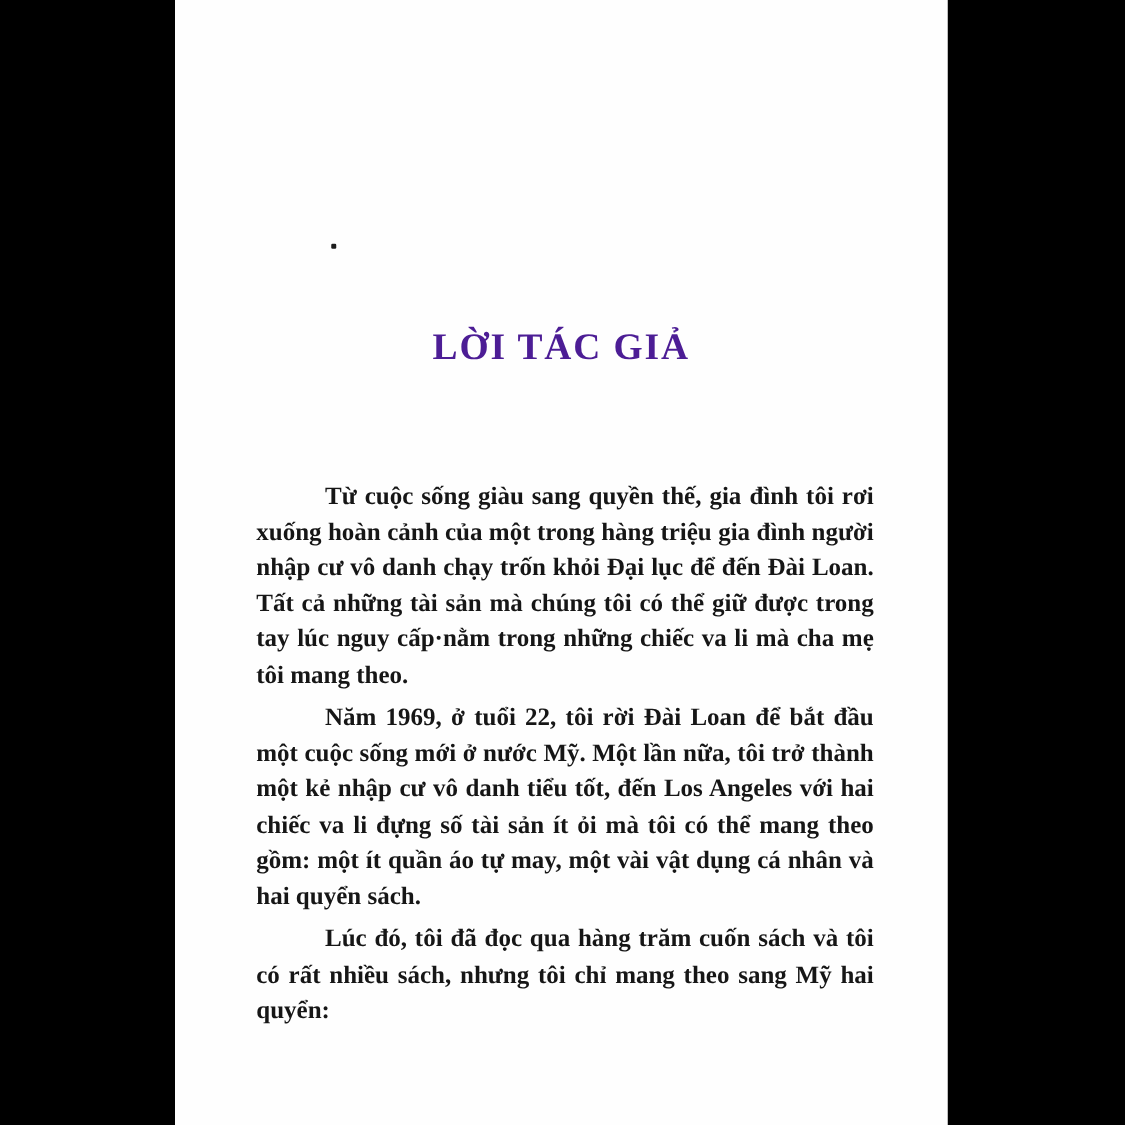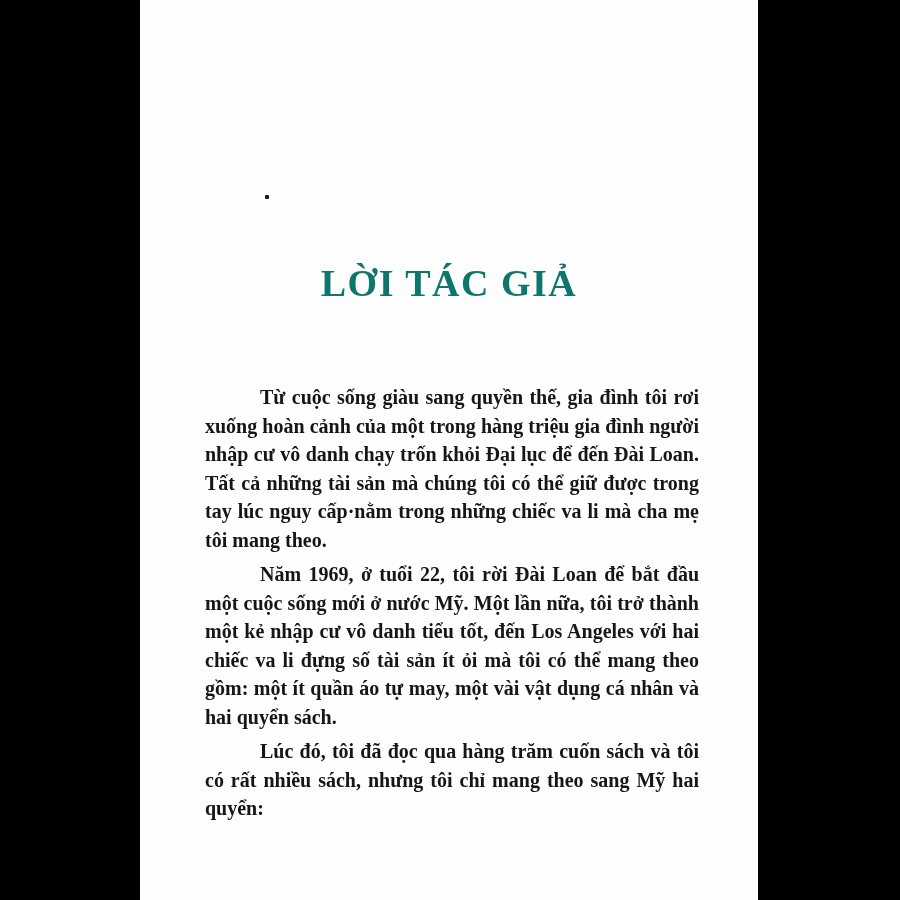--- a/index.html
+++ b/index.html
@@ -47,24 +47,24 @@
     border-radius: 1px;
   }
 
   .title {
     position: absolute;
     left: 0;
     top: 261px;
     width: 100%;
     margin: 0;
     text-align: center;
-    font-size: 38px;
+    font-size: 30px;
     font-weight: 700;
     letter-spacing: 1.5px;
-    color: #0f766e;
+    color: #4c1d95;
     font-family: "Liberation Serif", "DejaVu Serif", serif;
   }
 
   .body-text {
     position: absolute;
     left: 65px;    
     top: 383px;
     width: 494px;
     font-size: 20px;
     line-height: 28.5px;

